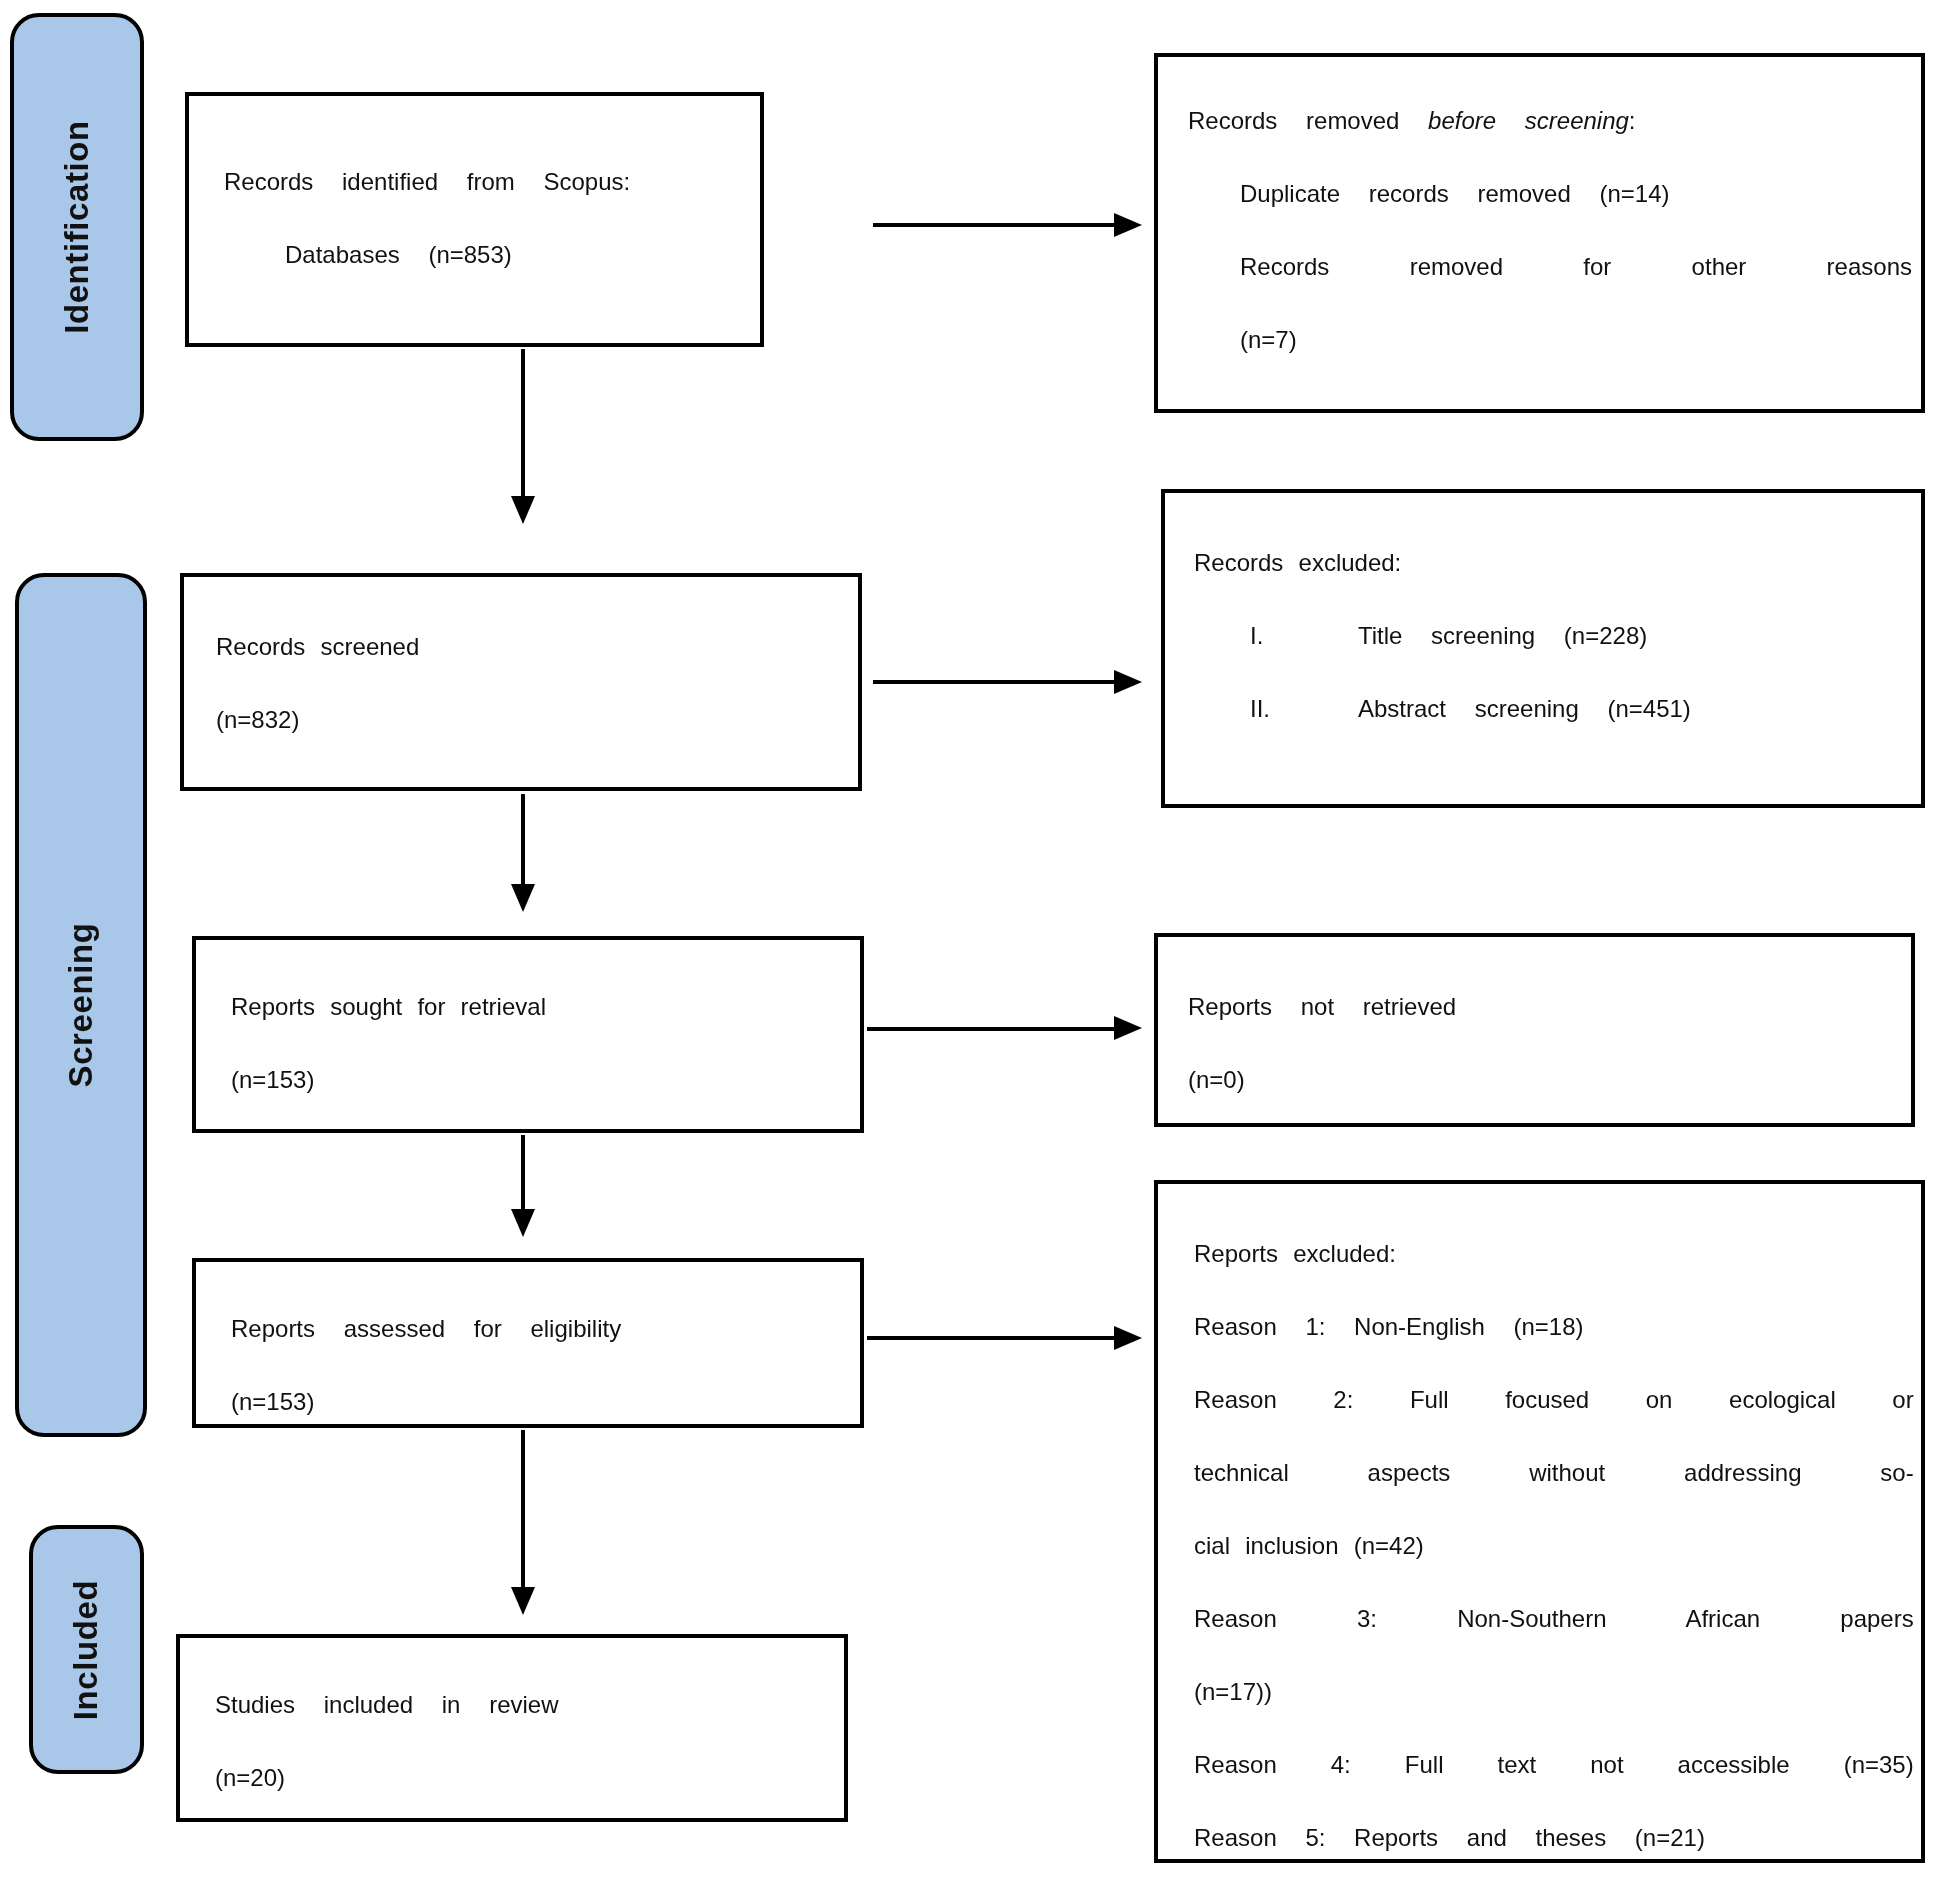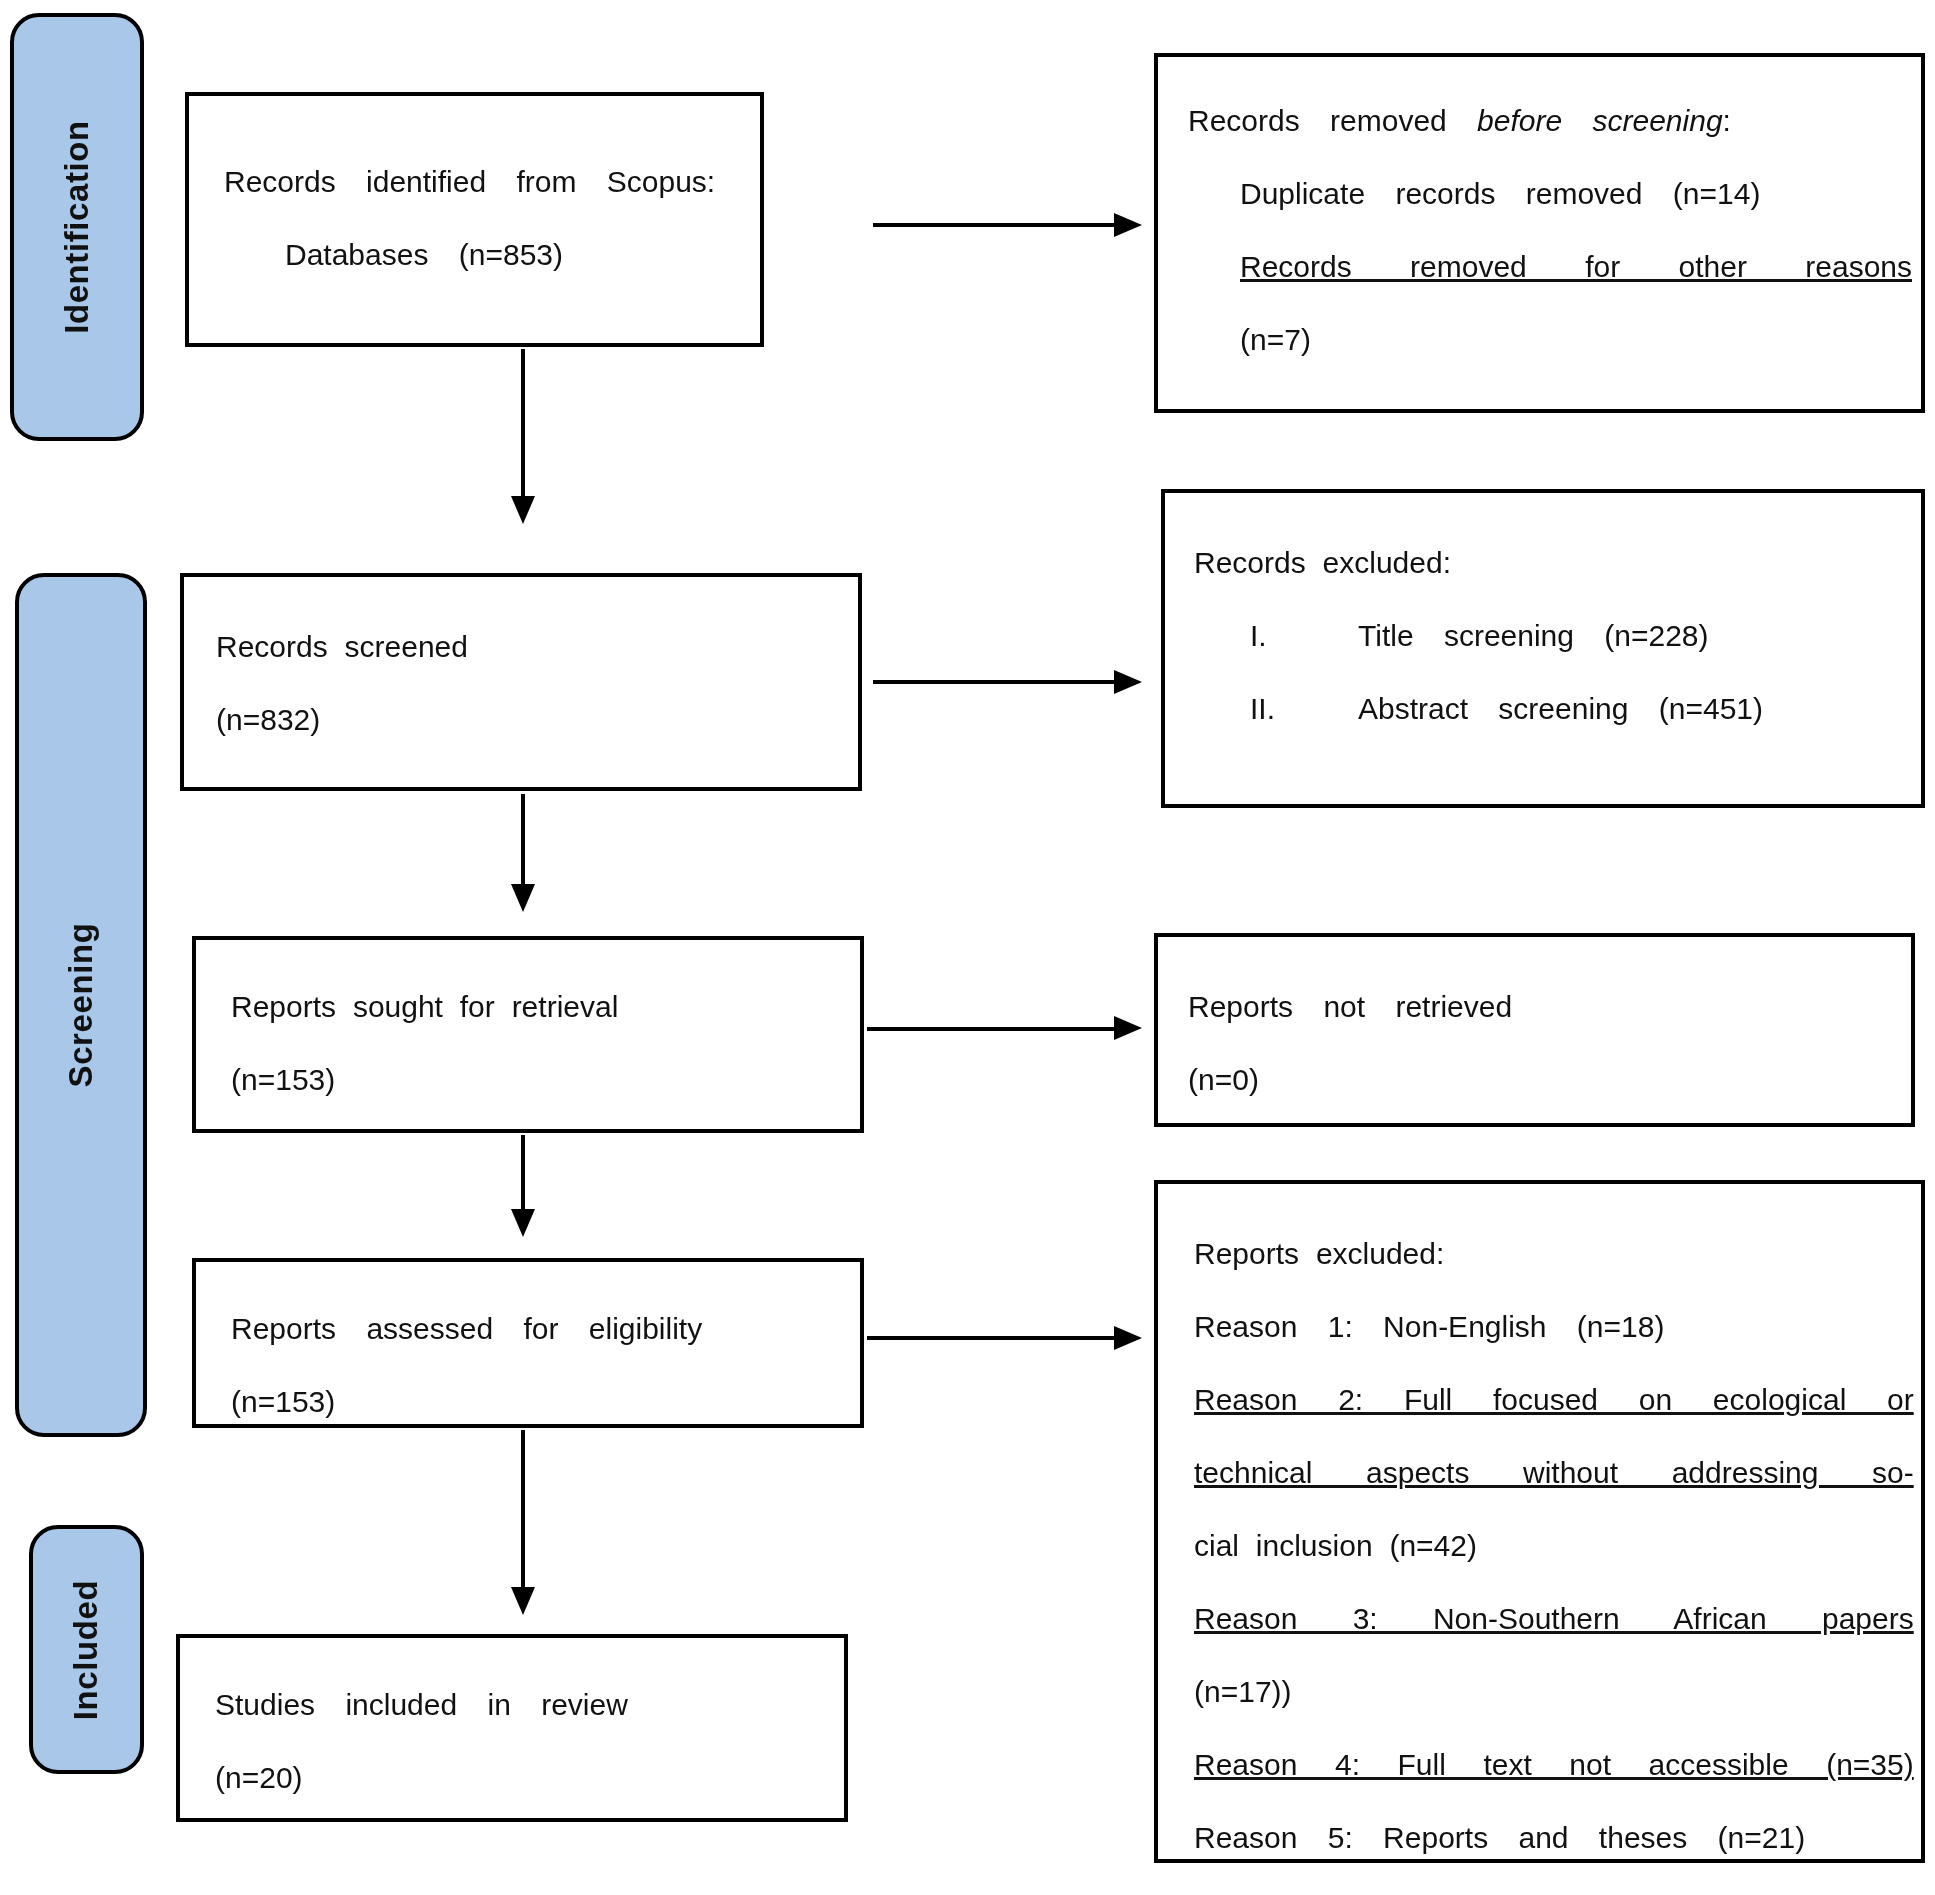--- a/index.html
+++ b/index.html
@@ -36,31 +36,30 @@
   #pill-included       { left: 29px;  top: 1525px; width: 115px; height: 249px; }
 
   
   .box {
     position: absolute;
     background: #ffffff;
     border: 4.9px solid #000000;
     box-sizing: border-box;
   }
   .line {
-    font-size: 30px;
+    font-size: 24px;
     line-height: 73px;
     word-spacing: 8.5px;
     white-space: nowrap;
   }
   .wide { word-spacing: 22px; }
   .just {
     white-space: normal;
     text-align: justify;
     text-align-last: justify;
-    text-decoration: underline;
   }
   .ind  { padding-left: 52px; }
   .ind2 { padding-left: 61px; }
   .marker { display: inline-block; margin-left: 56px; width: 108px; }
 
   #box-identified { left: 185px; top: 92px;  width: 579px; height: 255px; padding: 49px 12px 2px 35px; }
   #box-screened   { left: 180px; top: 573px;  width: 682px; height: 218px; padding: 33px 12px 0 32px; }
   #box-sought     { left: 192px; top: 936px; width: 672px; height: 197px; padding: 30px 12px 0 35px; }
   #box-assessed   { left: 192px; top: 1258px; width: 672px; height: 170px; padding: 30px 12px 0 35px; }
   #box-included   { left: 176px; top: 1634px; width: 672px; height: 188px; padding: 30px 12px 0 35px; }

